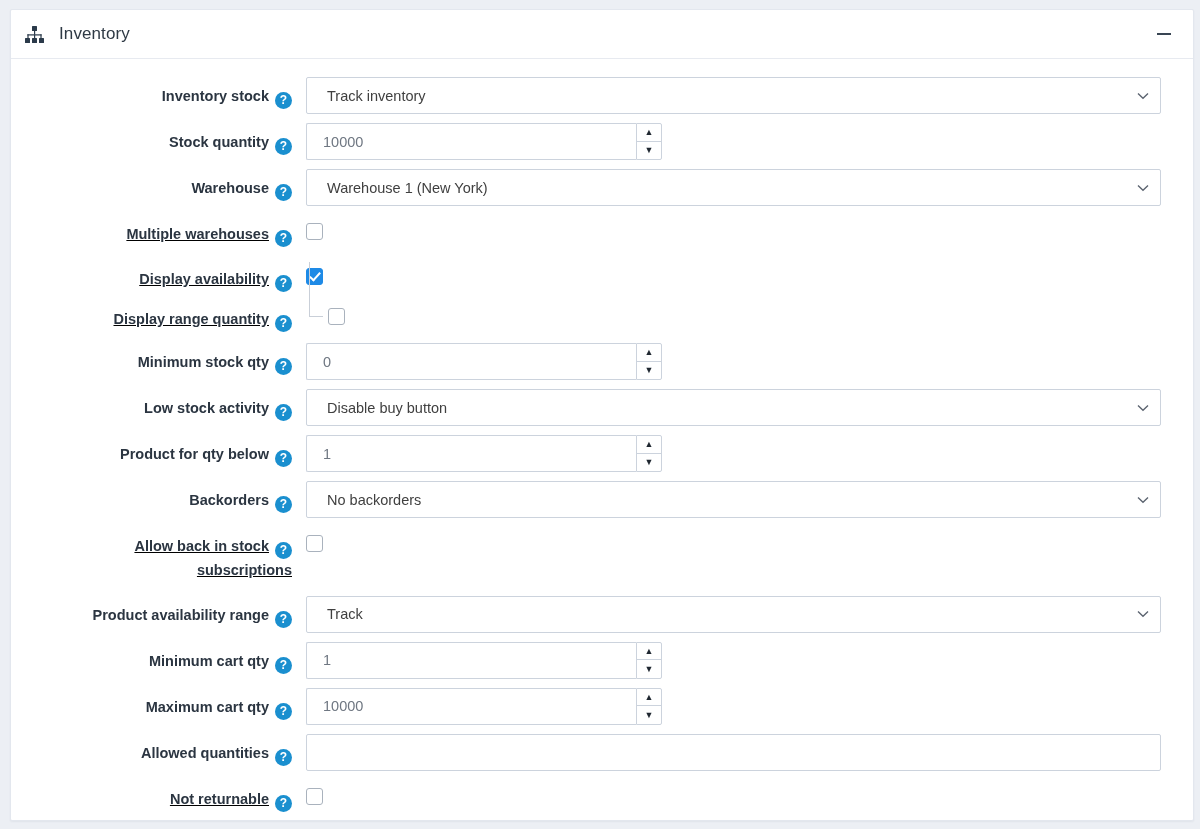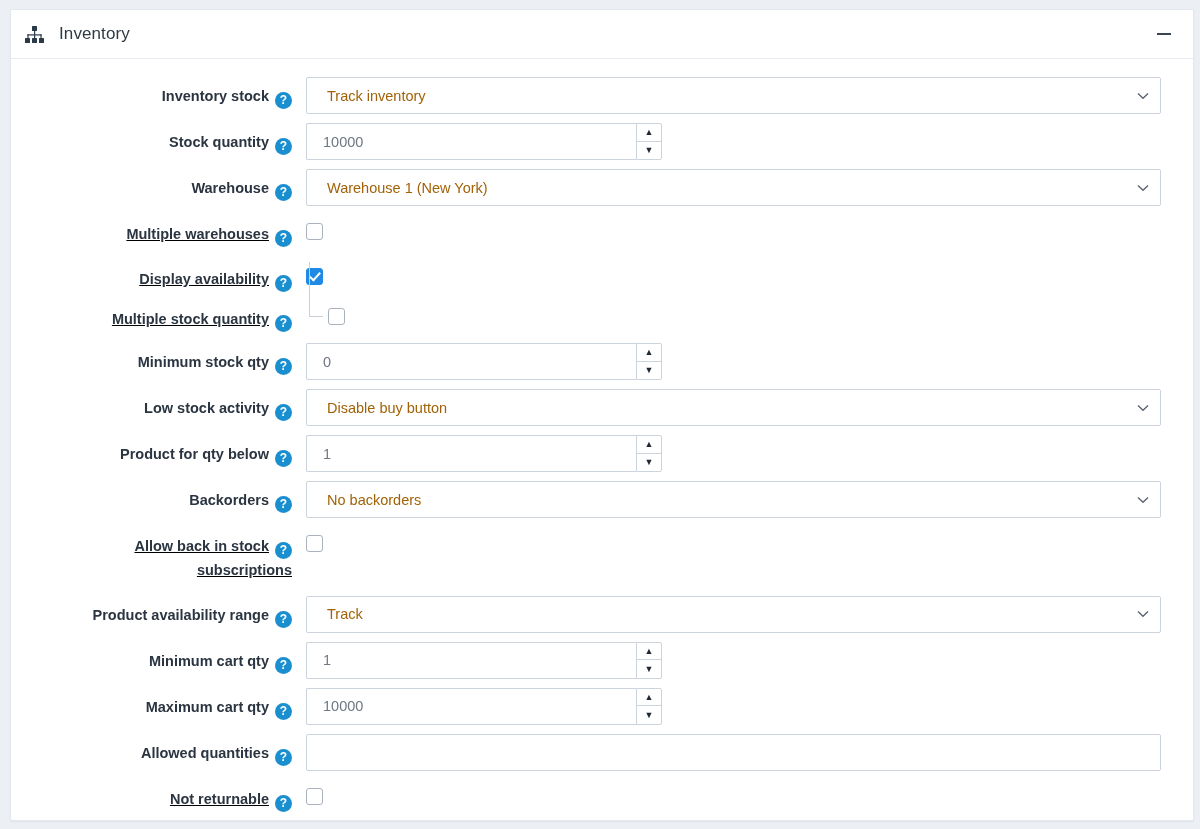--- a/index.html
+++ b/index.html
@@ -106,21 +106,21 @@
     position: relative;
     width: 855px;
     height: 37px;
     border: 1px solid #ccd3dd;
     border-radius: 2px;
     background: #fff;
     display: flex;
     align-items: center;
     padding: 0 34px 0 20px;
     font-size: 14.5px;
-    color: #a16207;
+    color: #404040;
     cursor: pointer;
   }
   .sel .chev {
     position: absolute;
     right: 11px; top: 50%;
     transform: translateY(-50%);
     width: 12px; height: 12px;
     color: #5c6470;
     display: flex; align-items: center; justify-content: center;
   }
@@ -303,21 +303,21 @@
       </div>
 
       <div class="row cb-row" style="margin-bottom:8px;">
         <div class="lbl"><span class="txt">Display availability</span><span class="help">?</span></div>
         <div class="ctl">
           <span class="cbx checked"></span>
         </div>
       </div>
 
       <div class="row cb-row" style="margin-bottom:11px;">
-        <div class="lbl"><span class="txt">Multiple stock quantity</span><span class="help">?</span></div>
+        <div class="lbl"><span class="txt">Display range quantity</span><span class="help">?</span></div>
         <div class="ctl nested">
           <span class="nested-inner">
             <span class="cbx"></span>
           </span>
         </div>
       </div>
 
       <div class="row">
         <div class="lbl"><span class="txt">Minimum stock qty</span><span class="help">?</span></div>
         <div class="ctl">

